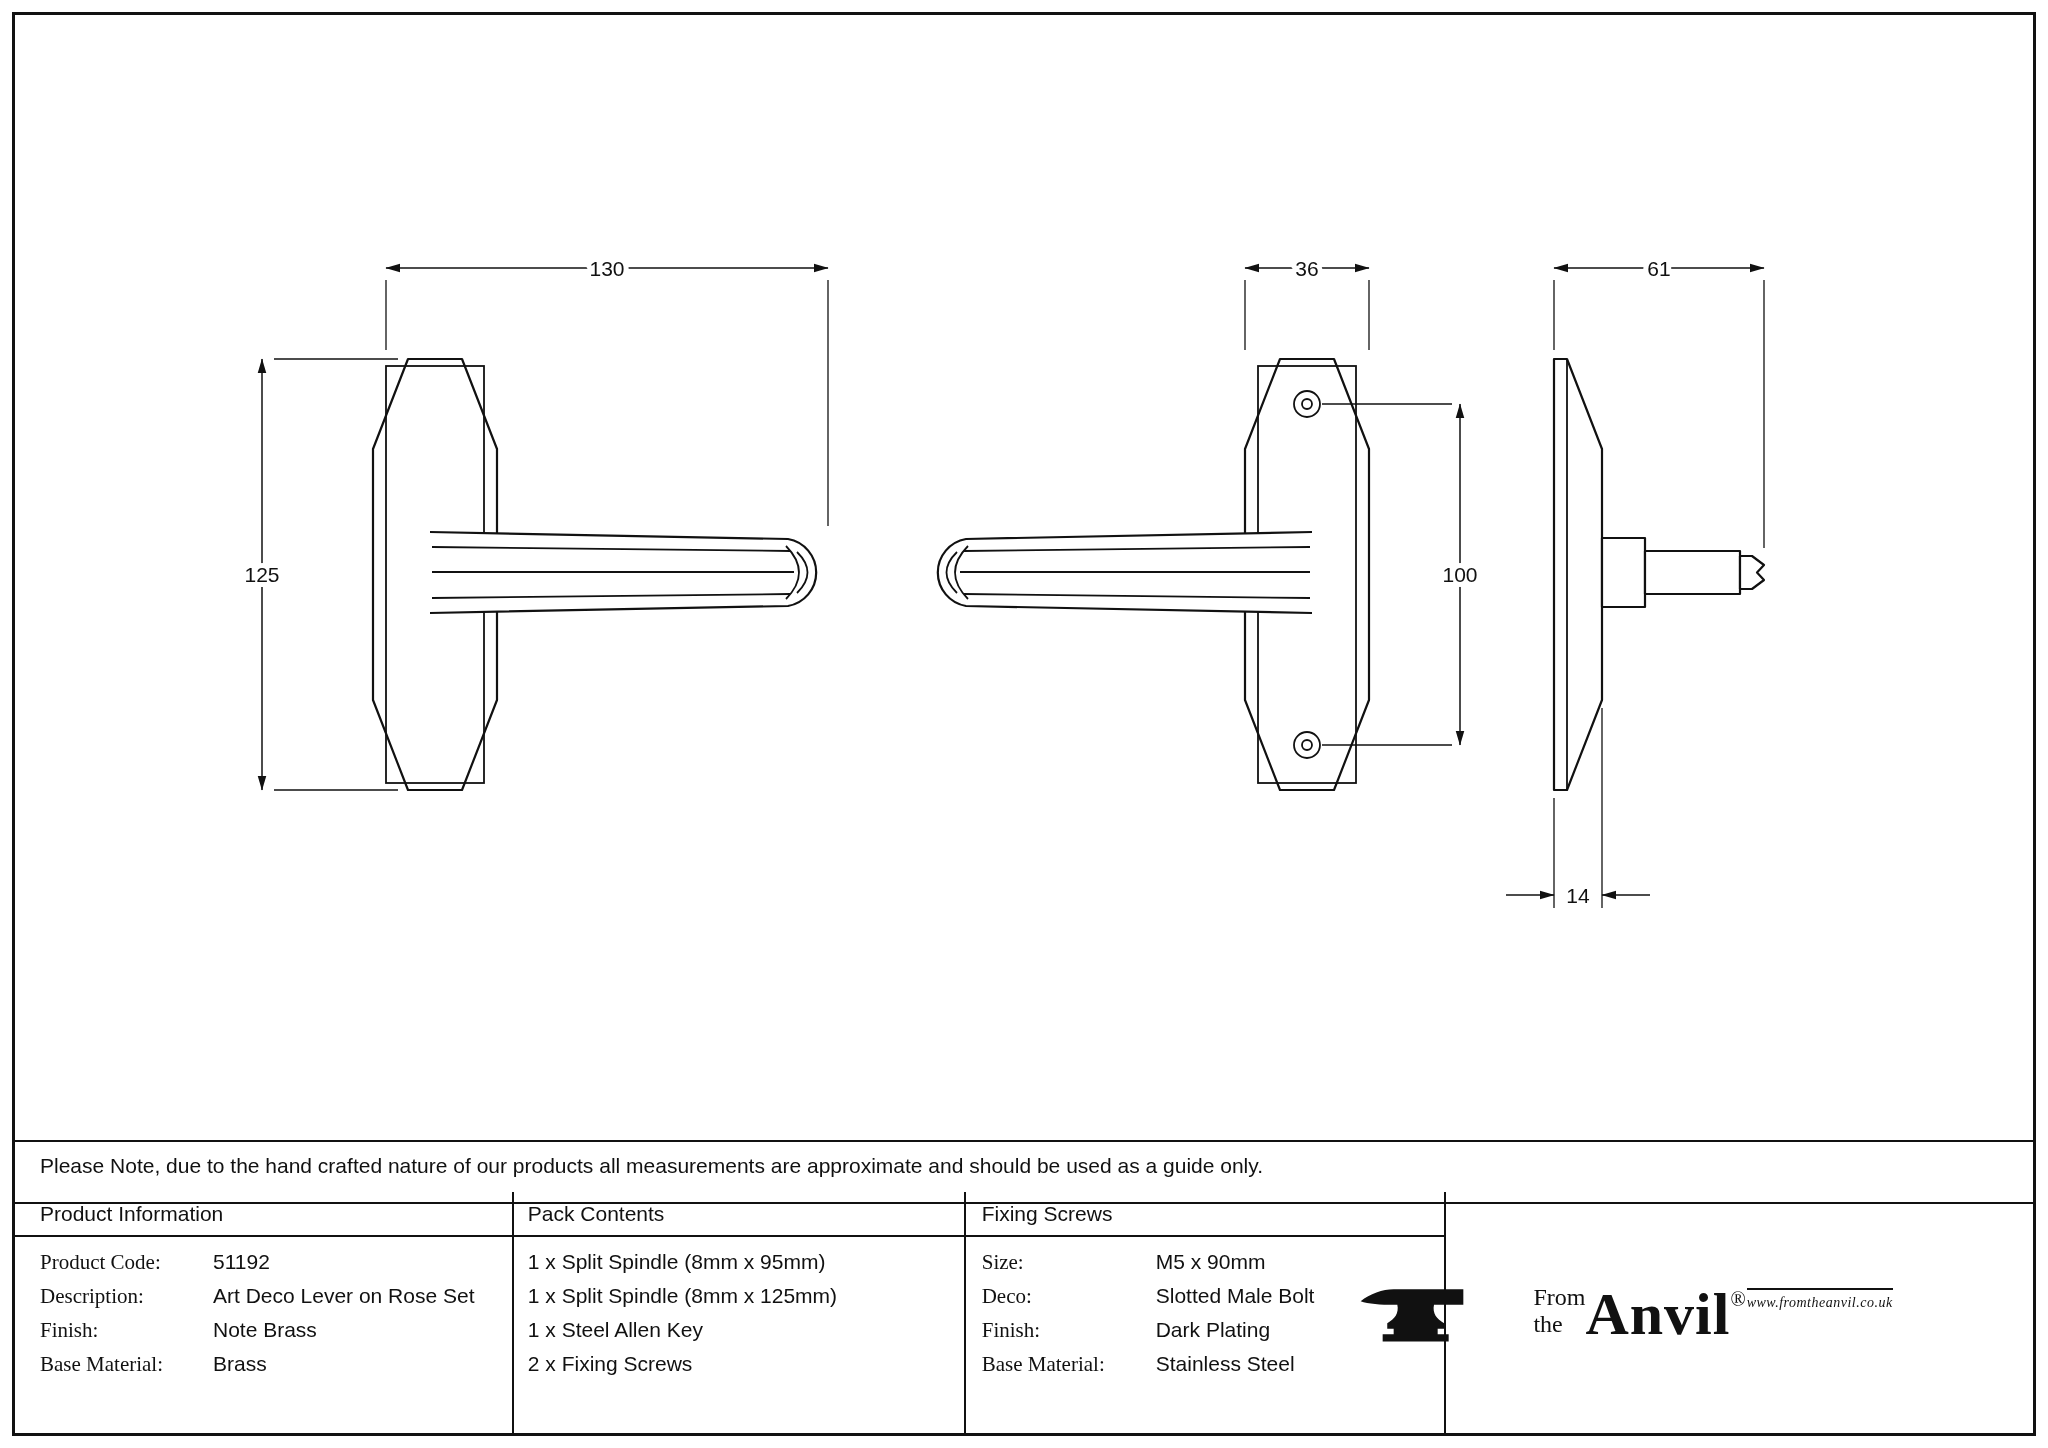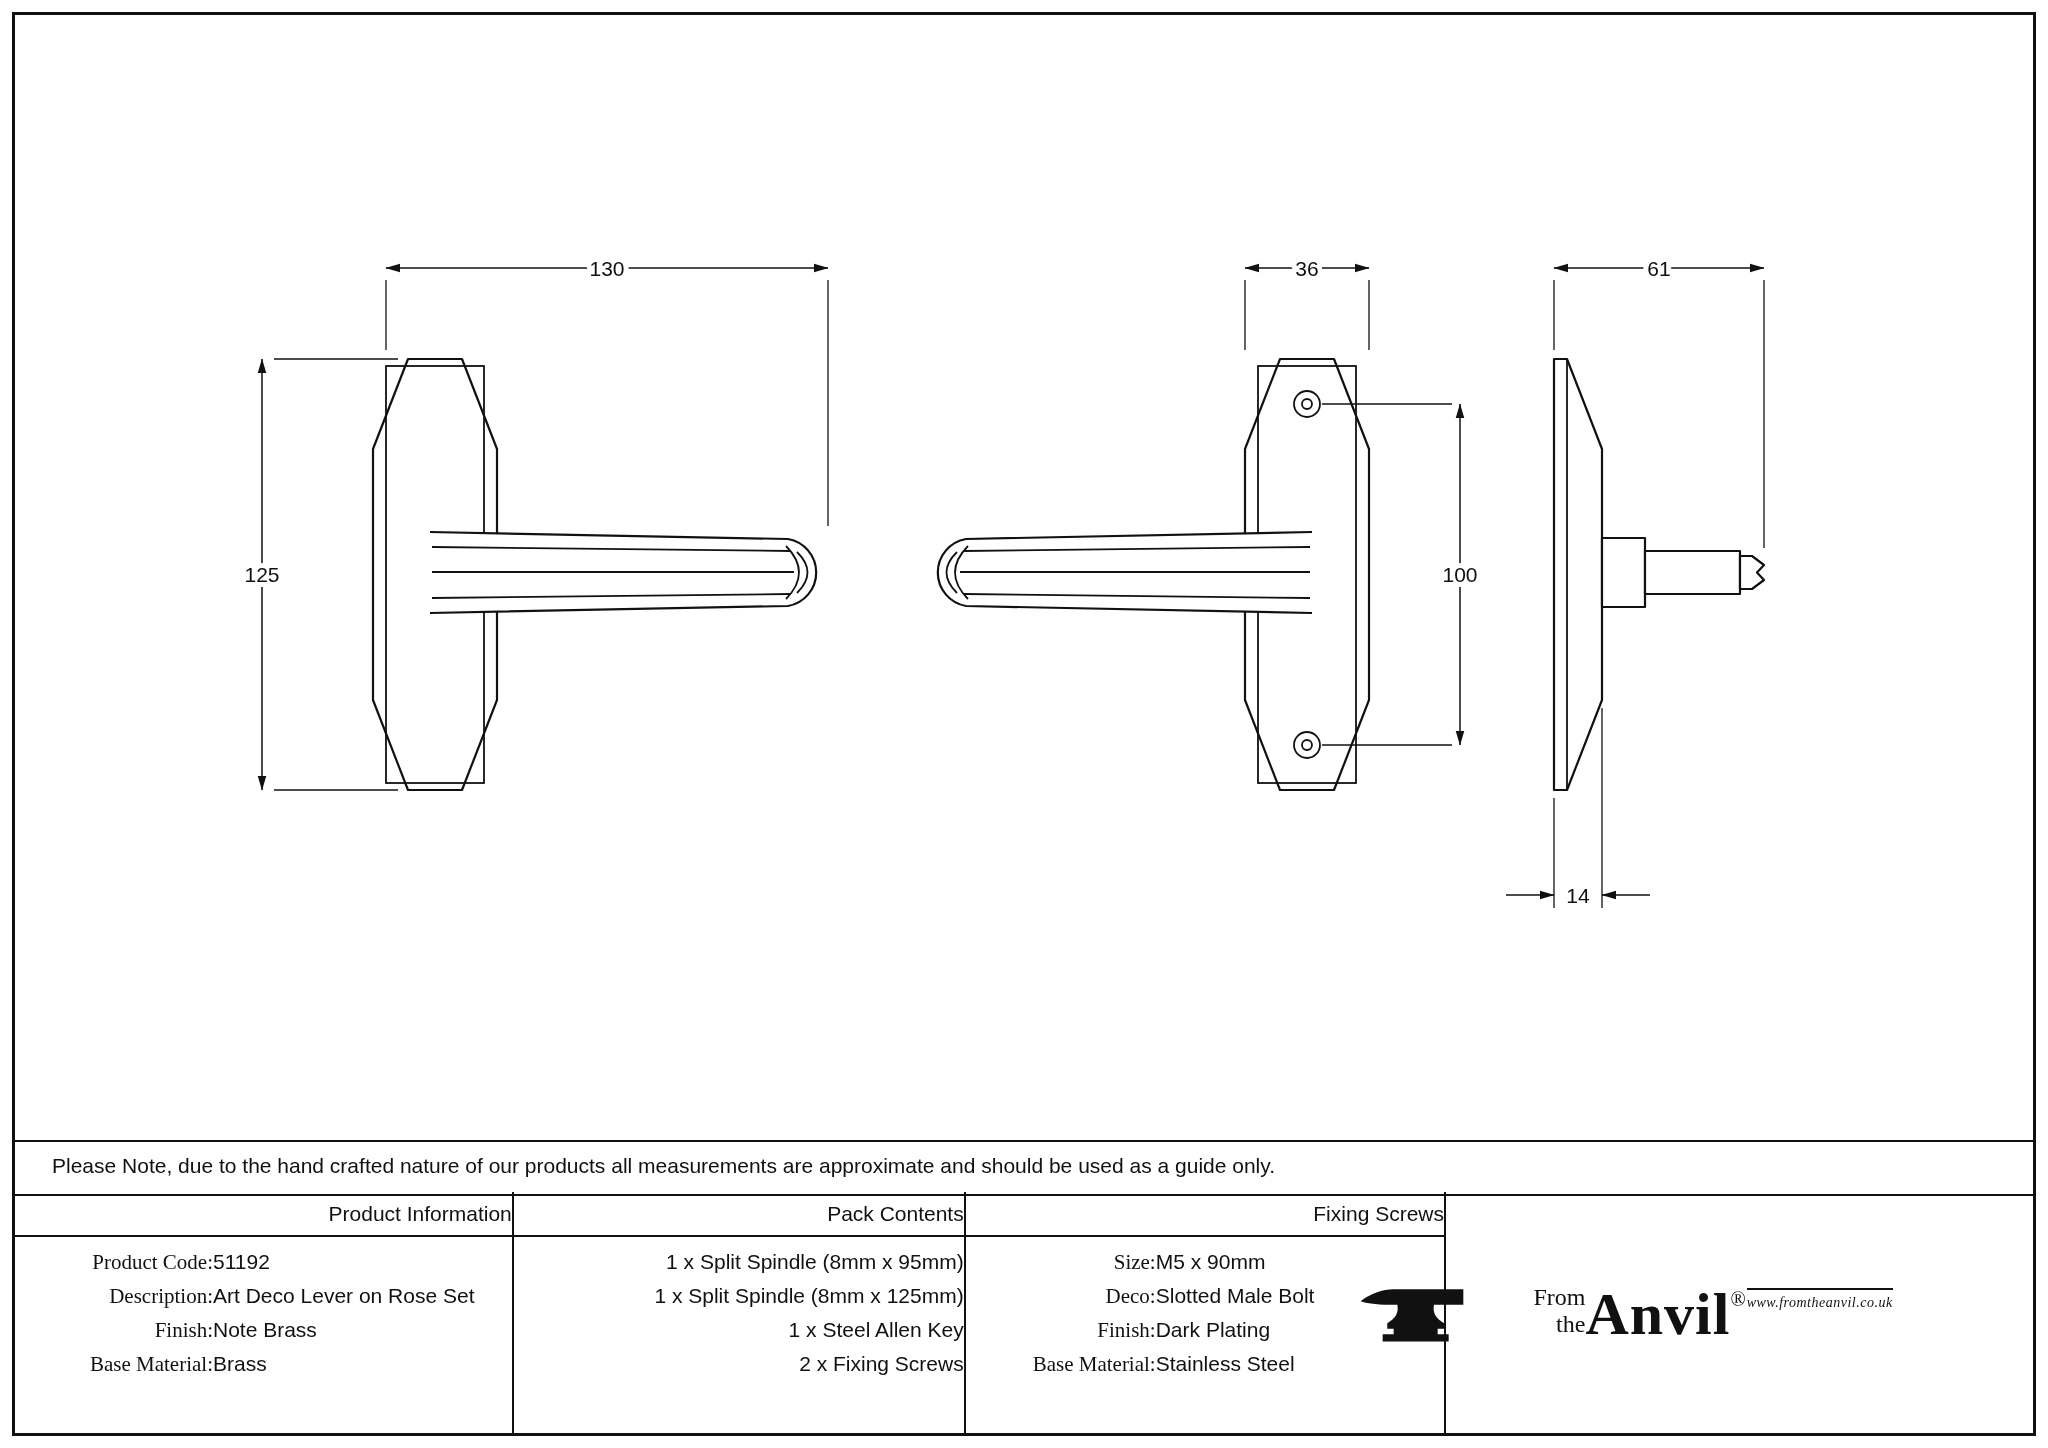--- a/index.html
+++ b/index.html
@@ -8,25 +8,25 @@
   .frame{position:absolute;left:12px;top:12px;width:2024px;height:1424px;
          border:3px solid #111;box-sizing:border-box;}
   svg.drawing{position:absolute;left:0;top:0;}
   .outline{fill:#fff;stroke:#111;stroke-width:2.2;stroke-linejoin:round;}
   .detail{fill:none;stroke:#111;stroke-width:1.8;}
   .dim-line{stroke:#111;stroke-width:1.5;fill:none;}
   .ext{stroke:#111;stroke-width:1.3;}
   .dim-text{font-family:"Liberation Sans",sans-serif;font-size:21px;fill:#111;
             paint-order:stroke;stroke:#fff;stroke-width:10px;stroke-linejoin:round;
             text-anchor:middle;dominant-baseline:central;}
-  .note-row{position:absolute;left:12px;width:2024px;top:1140px;height:56px;
+  .note-row{position:absolute;left:12px;width:2024px;top:1140px;height:64px;
             box-sizing:border-box;border-top:2px solid #111;border-bottom:2px solid #111;
-            line-height:48px;padding-left:40px;font-size:21px;}
+            line-height:48px;padding-left:28px;font-size:21px;}
   .table{position:absolute;left:12px;width:1792px;top:1192px;height:244px;
-         display:flex;box-sizing:border-box;text-align:right;}
+         display:flex;box-sizing:border-box;}
   .col{box-sizing:border-box;border-right:2px solid #111;}
   .col1{width:583px;}
   .col2{width:525px;}
   .col3{width:558px;}
   .col-header{height:45px;box-sizing:border-box;border-bottom:2px solid #111;
               line-height:43px;font-size:21px;}
   .col1 .col-header,.col1 .col-body{padding-left:28px;}
   .col2 .col-header,.col2 .col-body{padding-left:14px;}
   .col3 .col-header,.col3 .col-body{padding-left:16px;}
   .col-body{padding-top:8px;font-size:21px;}

